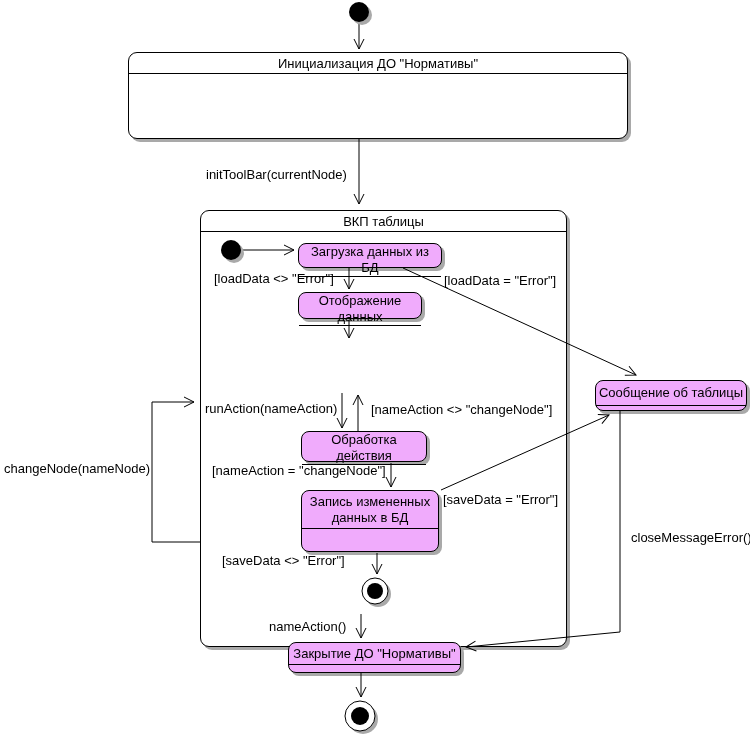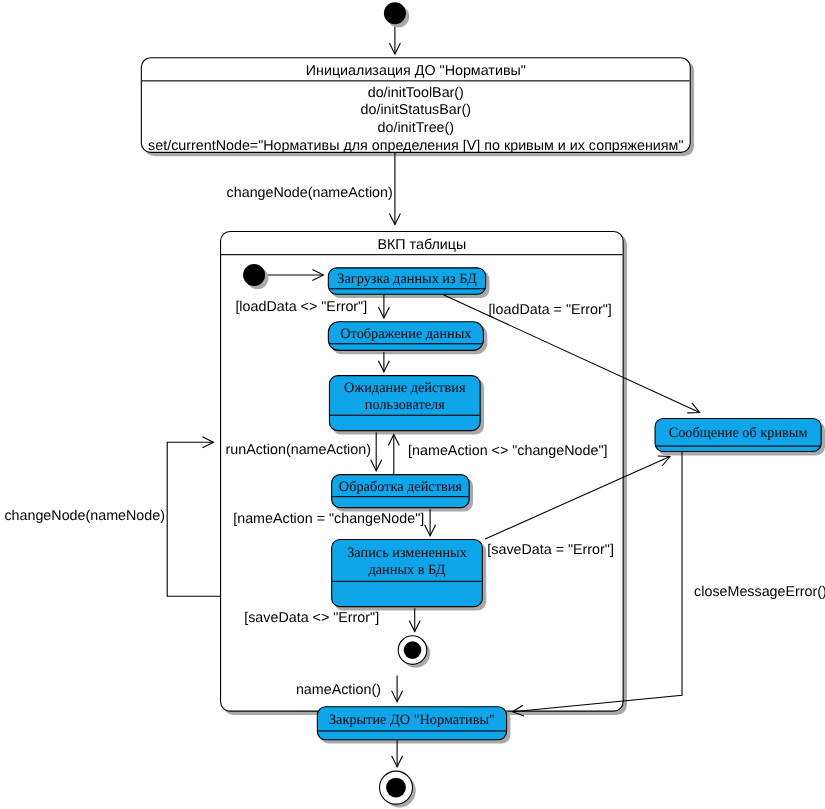--- a/index.html
+++ b/index.html
@@ -5,23 +5,23 @@
   * { margin:0; padding:0; box-sizing:border-box; }
   html,body { background:#ffffff; }
   body {
     width:750px; height:735px; position:relative; overflow:hidden;
     font-family:"Liberation Sans", sans-serif; font-size:13px; color:#000;
   }
   .canvas { position:absolute; left:0; top:0; width:750px; height:735px; }
 
   
   .state {
-    position:absolute; background:#0ea5e9; border:1px solid #000;
+    position:absolute; background:#f0abfc; border:1px solid #000;
     border-radius:8px; box-shadow:3px 3px 0 #a9a9a9;
-    display:flex; flex-direction:column;font-family:Liberation Serif, serif;
+    display:flex; flex-direction:column;
   }
   .state .name {
     flex:1; display:flex; align-items:center; justify-content:center;
     text-align:center; line-height:16px; padding:0 2px; white-space:normal;
   }
   .state .extra { border-top:1px solid #000; }
 
   
   .block {
     position:absolute; background:#fff; border:1px solid #000;
@@ -38,68 +38,58 @@
 
   svg.overlay { position:absolute; left:0; top:0; pointer-events:none; z-index:50; }
 </style>
 </head>
 <body>
 
 <div class="canvas">
 
   <div class="block" style="left:128px; top:52px; width:500px; height:87px;">
     <div class="title">Инициализация ДО "Нормативы"</div>
-    <div class="init-actions">
-      <div>do/initToolBar()</div>
-      <div>do/initStatusBar()</div>
-      <div>do/initTree()</div>
-      <div>set/currentNode="Нормативы для определения [V] по кривым и их сопряжениям"</div>
-    </div>
   </div>
 
   <div class="block" style="left:200px; top:210px; width:367px; height:437px;">
     <div class="title">ВКП таблицы</div>
   </div>
 
   <div class="state" style="left:298px; top:243px; width:144px; height:25px;">
     <div class="name">Загрузка данных из БД</div>
     <div class="extra" style="height:5px;"></div>
   </div>
 
-  <div class="state" style="left:298px; top:292px; width:142px; height:27px;border-radius:10px;">
+  <div class="state" style="left:298px; top:292px; width:124px; height:27px;">
     <div class="name">Отображение данных</div>
     <div class="extra" style="height:6px;"></div>
   </div>
 
-  <div class="state" style="left:299px; top:341px; width:138px; height:51px;">
-    <div class="name">Ожидание действия пользователя</div>
-    <div class="extra" style="height:14px;"></div>
-  </div>
 
   <div class="state" style="left:301px; top:431px; width:126px; height:31px;">
     <div class="name">Обработка действия</div>
     <div class="extra" style="height:10px;"></div>
   </div>
 
   <div class="state" style="left:301px; top:490px; width:138px; height:62px;">
     <div class="name">Запись измененных данных в БД</div>
     <div class="extra" style="height:23px;"></div>
   </div>
 
   <div class="state" style="left:595px; top:380px; width:152px; height:31px;">
-    <div class="name">Сообщение об кривым</div>
+    <div class="name">Сообщение об таблицы</div>
     <div class="extra" style="height:5px;"></div>
   </div>
 
   <div class="state" style="left:288px; top:642px; width:173px; height:31px;">
     <div class="name">Закрытие ДО "Нормативы"</div>
     <div class="extra" style="height:8px;"></div>
   </div>
 
-  <div class="label" style="left:206px; top:168px;">changeNode(nameAction)</div>
+  <div class="label" style="left:206px; top:168px;">initToolBar(currentNode)</div>
   <div class="label" style="left:214px; top:272px;">[loadData &lt;&gt; "Error"]</div>
   <div class="label" style="left:444px; top:274px;">[loadData = "Error"]</div>
   <div class="label" style="left:205px; top:402px;text-align:right;">runAction(nameAction)</div>
   <div class="label" style="left:371px; top:403px;">[nameAction &lt;&gt; "changeNode"]</div>
   <div class="label" style="left:212px; top:464px;">[nameAction = "changeNode"]</div>
   <div class="label" style="left:443px; top:493px;">[saveData = "Error"]</div>
   <div class="label" style="left:222px; top:554px;">[saveData &lt;&gt; "Error"]</div>
   <div class="label" style="left:4px; top:462px;text-align:center;">changeNode(nameNode)</div>
   <div class="label" style="left:269px; top:620px;">nameAction()</div>
   <div class="label" style="left:631px; top:531px;">closeMessageError()</div>

